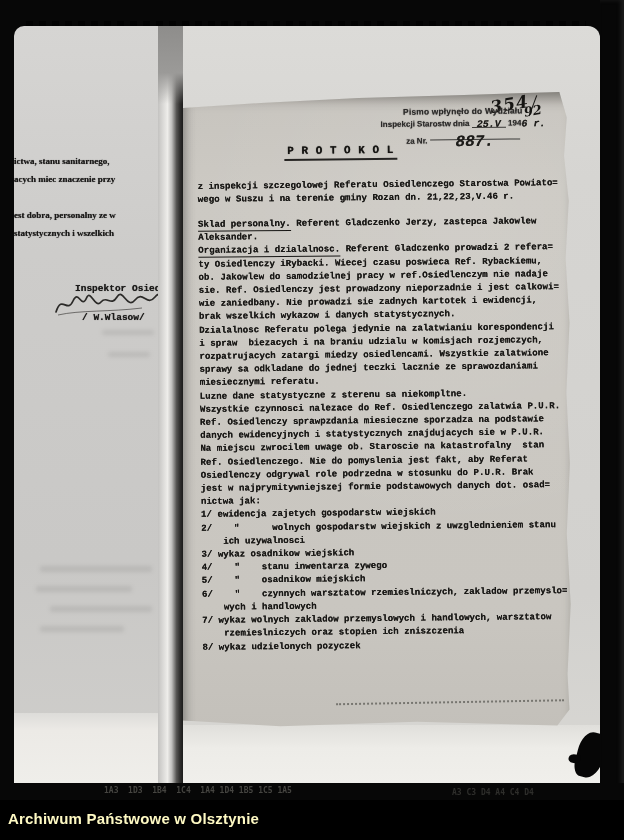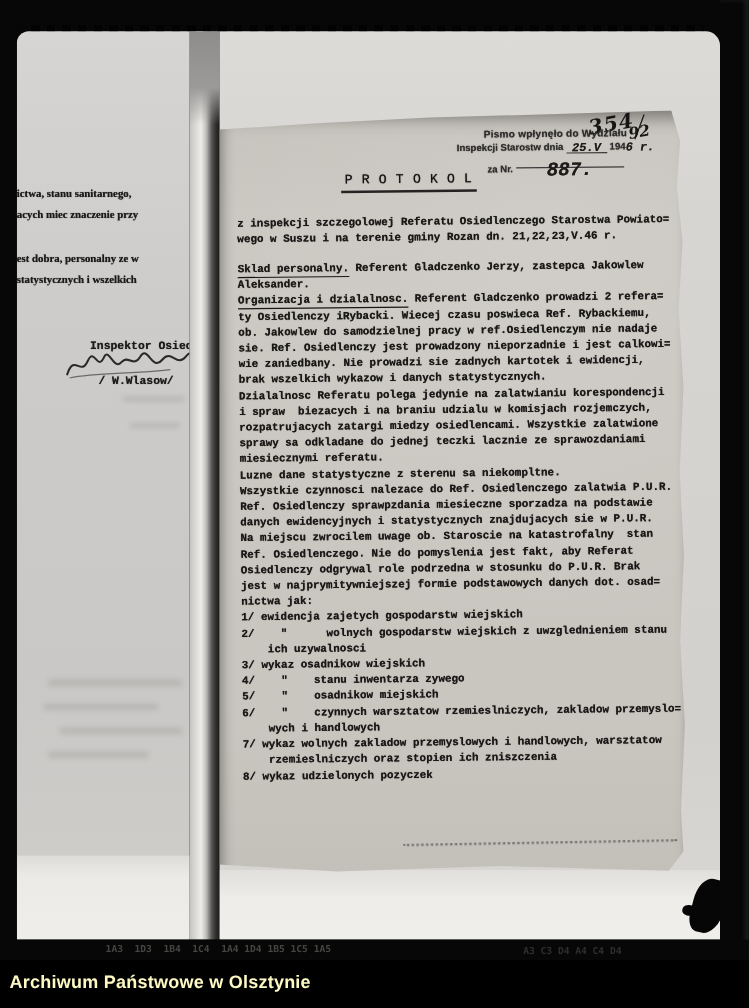--- a/index.html
+++ b/index.html
@@ -46,21 +46,21 @@
   .doc-rot{position:absolute;inset:0;transform:rotate(-0.6deg);transform-origin:50% 50%;}
 
   .doc-line-block{position:absolute;font-family:"Liberation Mono",monospace;font-weight:bold;
     color:#191816;text-shadow:0 0 .6px rgba(22,21,19,.9);white-space:pre;}
   .intro{left:17px;top:86px;font-size:9.1px;line-height:13.2px;}
   .body-text{left:17px;top:124px;font-size:9.1px;line-height:13.2px;}
   .tline{white-space:pre;}
   .uline{border-bottom:1.2px solid #171614;padding-bottom:.5px;}
 
   .title{position:absolute;left:104px;top:52px;font-family:"Liberation Mono",monospace;
-    font-weight:normal;font-size:11px;letter-spacing:.5px;color:#151412;
+    font-weight:bold;font-size:11px;letter-spacing:.5px;color:#151412;
     border-bottom:2px solid rgba(18,17,15,.9);padding:0 3px 1.5px;
     text-shadow:0 0 .8px rgba(20,19,17,.9);}
 
   
   .stamp{position:absolute;left:198px;top:15px;width:170px;color:#2c2b2a;
     font-weight:bold;text-align:center;text-shadow:0 0 1px rgba(50,48,46,.8);}
   .stamp .s1{font-size:8.4px;letter-spacing:.2px;}
   .stamp .s2,.stamp .s3{font-size:8px;white-space:nowrap;margin-top:2px;}
   .stamp .s3{text-align:left;padding-left:28px;margin-top:1px;}
   .slot{display:inline-block;border-bottom:1px solid #3b3a38;text-align:center;height:9px;}
@@ -85,21 +85,21 @@
   
   .film-top-specks{position:absolute;left:26px;top:21px;width:560px;height:5px;opacity:.75;
     background:repeating-linear-gradient(90deg,rgba(0,0,0,.9) 0 7px,rgba(0,0,0,0) 7px 13px);}
   .top-notch{position:absolute;left:293px;top:0;width:8px;height:4px;background:#9b9a98;opacity:.85;}
   .ink-blob{position:absolute;left:577px;top:732px;width:27px;height:46px;background:#060606;
     border-radius:46% 12% 52% 30%;transform:rotate(14deg);}
   .ink-blob::before{content:"";position:absolute;left:-7px;top:26px;width:12px;height:9px;
     background:#060606;border-radius:50% 30% 60% 40%;}
 
   .film-code{position:absolute;font-family:"DejaVu Sans Mono",monospace;font-size:8px;
-    font-weight:bold;color:#565550;white-space:pre;filter:blur(.3px);}
+    font-weight:bold;color:#565550;white-space:pre;filter:blur(.3px);margin-left:16px;}
   .film-code.left{left:88px;top:786px;opacity:.8;}
   .film-code.right{left:436px;top:788px;opacity:.5;}
 
   
   .frame{position:absolute;background:#070707;z-index:5;}
   .frame-top{left:0;top:0;width:624px;height:21px;}
   .frame-left{left:0;top:0;width:14px;height:800px;}
   .frame-right{left:600px;top:0;width:24px;height:800px;
     box-shadow:inset -3px 0 4px rgba(70,70,70,.35);}
   .frame-bottom{left:0;top:783px;width:624px;height:17px;}

